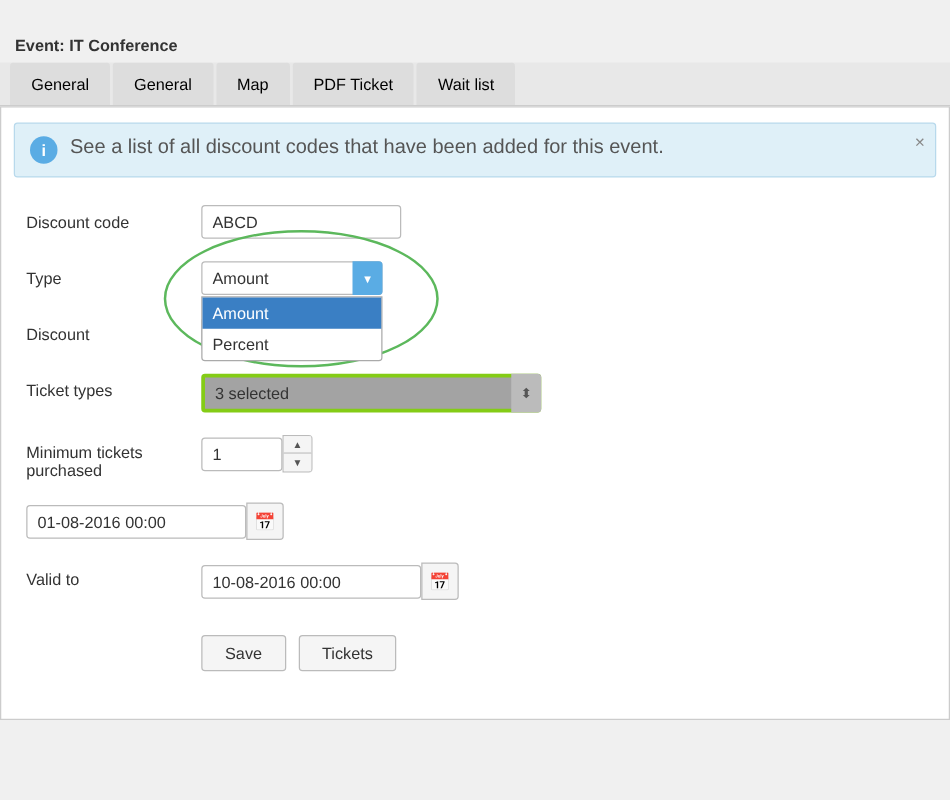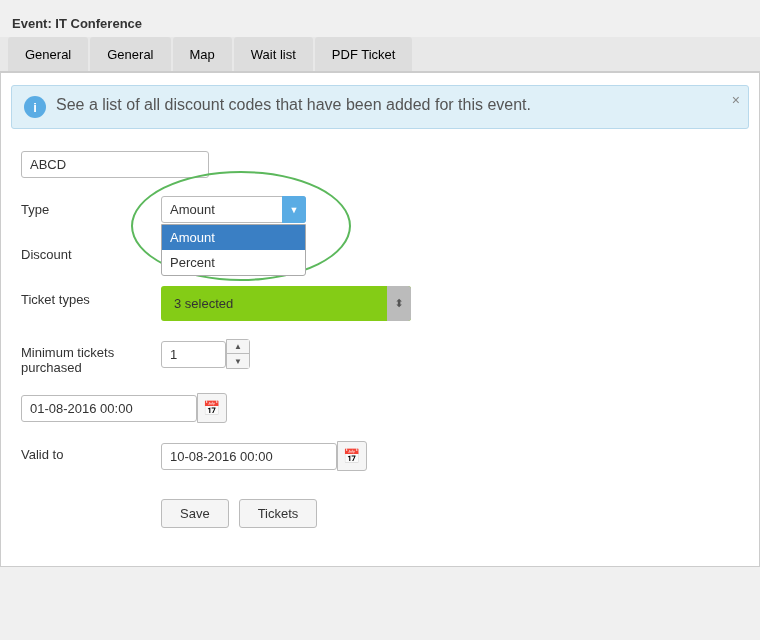--- a/index.html
+++ b/index.html
@@ -6,21 +6,21 @@
     body {
       font-family: Arial, sans-serif;
       font-size: 13px;
       background: #f0f0f0;
       color: #333;
     }
     .page-container {
       width: 760px;
       min-height: 640px;
       background: #f0f0f0;
-      padding: 10px 0;
+      padding: 23px 0;
     }
     .event-title {
       font-size: 13px;
       padding: 6px 12px;
       color: #333;
     }
     .event-title span {
       font-weight: bold;
     }
     .tabs-bar {
@@ -114,21 +114,21 @@
       position: relative;
     }
     input[type="text"] {
       border: 1px solid #bbb;
       padding: 5px 8px;
       font-size: 13px;
       border-radius: 3px;
       color: #333;
     }
     .discount-code-input {
-      width: 188px;
+      width: 160px;
     }
     .type-select-wrapper {
       position: relative;
       display: inline-block;
     }
     .type-select {
       width: 145px;
       padding: 5px 24px 5px 8px;
       font-size: 13px;
       border: 1px solid #bbb;
@@ -202,27 +202,27 @@
       padding: 5px 6px;
       border-radius: 3px 0 0 3px;
       background: #f5f5f5;
     }
     .discount-amount-input {
       width: 80px;
       border-radius: 0 3px 3px 0;
       border-left: none;
     }
     .ticket-types-select {
-      width: 250px;
+      width: 272px;
       padding: 5px 24px 5px 8px;
       font-size: 13px;
-      border: 5px solid #84cc16;
+      border: 3px solid #84cc16;
       border-radius: 3px;
       appearance: none;
-      background: #84cc16;
+      background: #a3a3a3;
       color: #333;
     }
     .ticket-types-wrapper {
       position: relative;
       display: inline-block;
     }
     .ticket-types-arrow {
       position: absolute;
       right: 0;
       top: 0;
@@ -324,37 +324,38 @@
 
   <div class="event-title">
     <span>Event:</span>
     <span>IT Conference</span>
   </div>
 
   <div class="tabs-bar">
     <div class="tab">General</div>
     <div class="tab">General</div>
     <div class="tab">Map</div>
+    <div class="tab">PDF Ticket</div>
     <div class="tab">Wait list</div>
-    <div class="tab">PDF Ticket</div>
   </div>
 
   <div class="content-area">
 
     <div class="info-banner">
       <div class="info-icon">i</div>
       <div class="banner-text">
         <span>See a list of all discount codes that have been added for this event.</span>
       </div>
       <div class="close-btn">×</div>
     </div>
 
     <div class="form-area">
 
       <div class="form-row">
+        <div class="form-label">Discount code</div>
         <div class="form-field">
           <input type="text" class="discount-code-input" value="ABCD" style="">
         </div>
       </div>
 
       <div class="form-row">
         <div class="form-label">Type</div>
         <div class="form-field">
           <div class="type-select-container">
             

